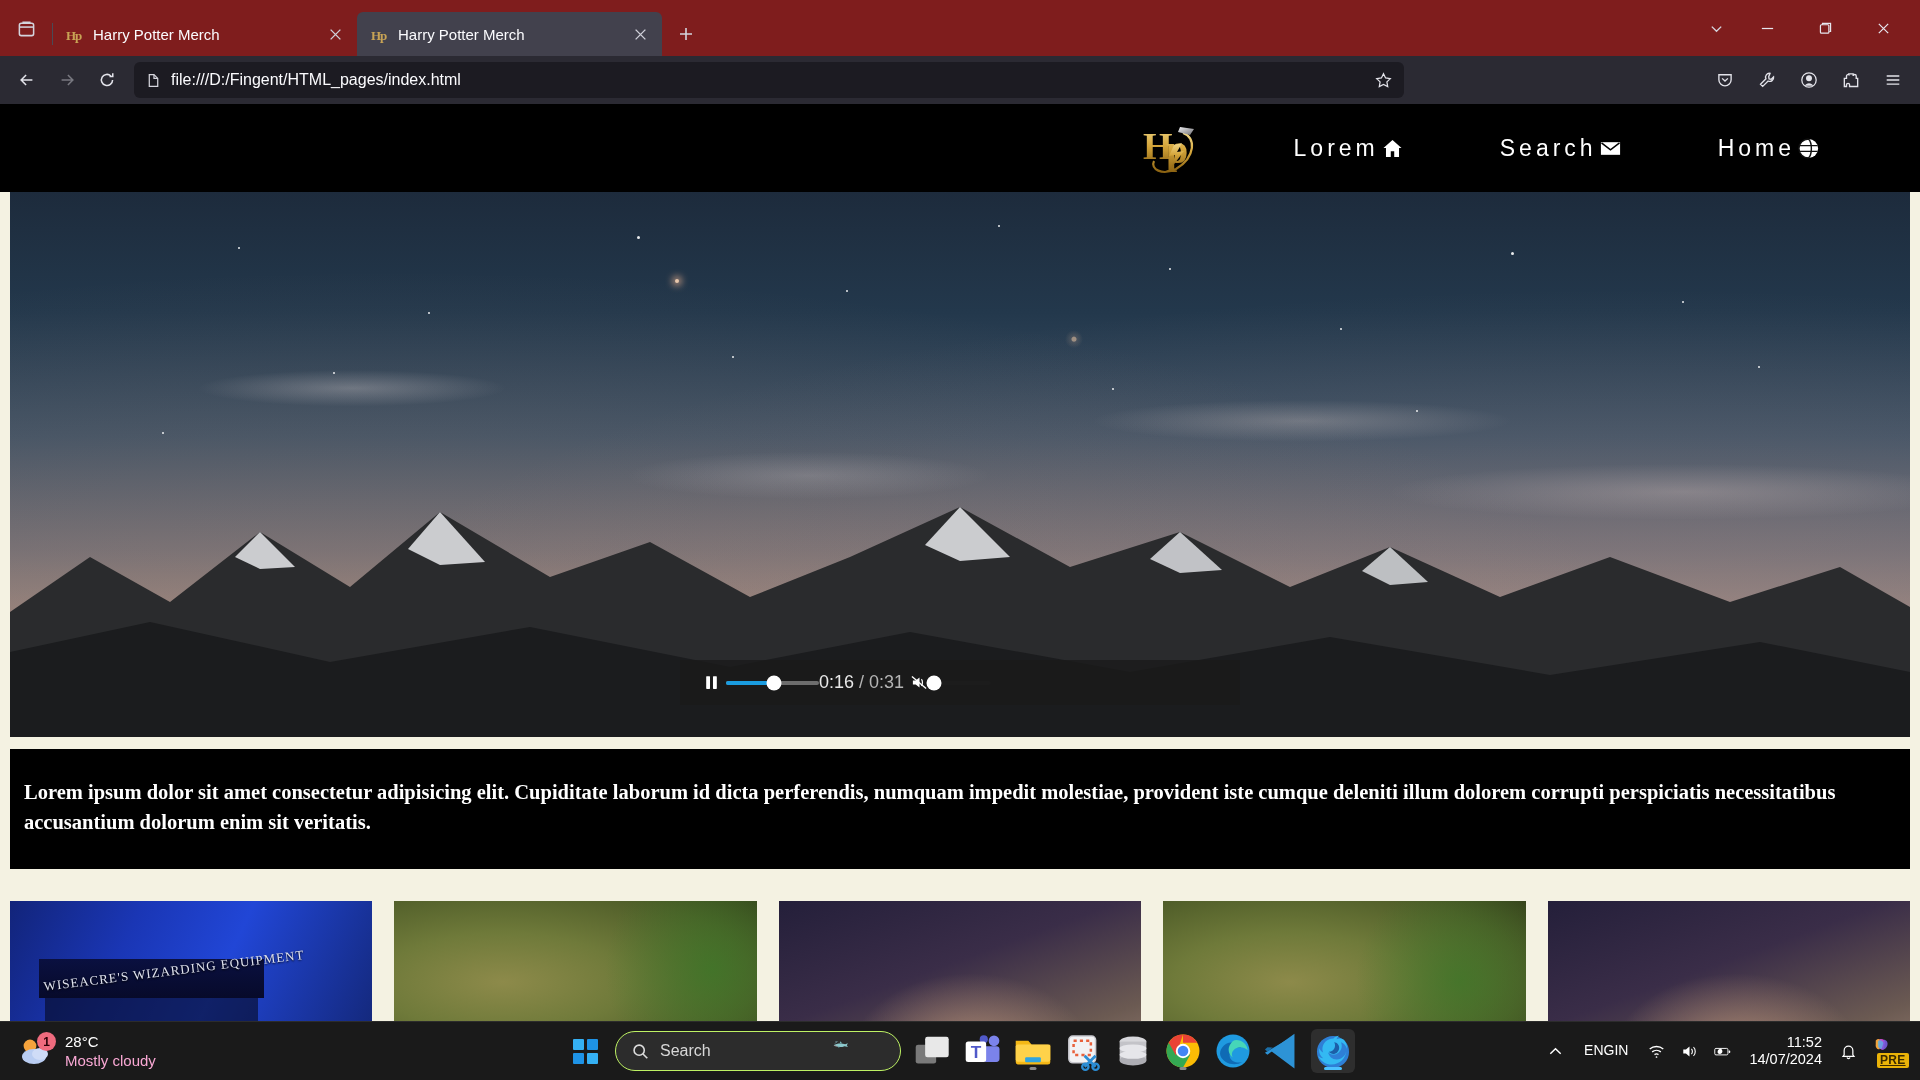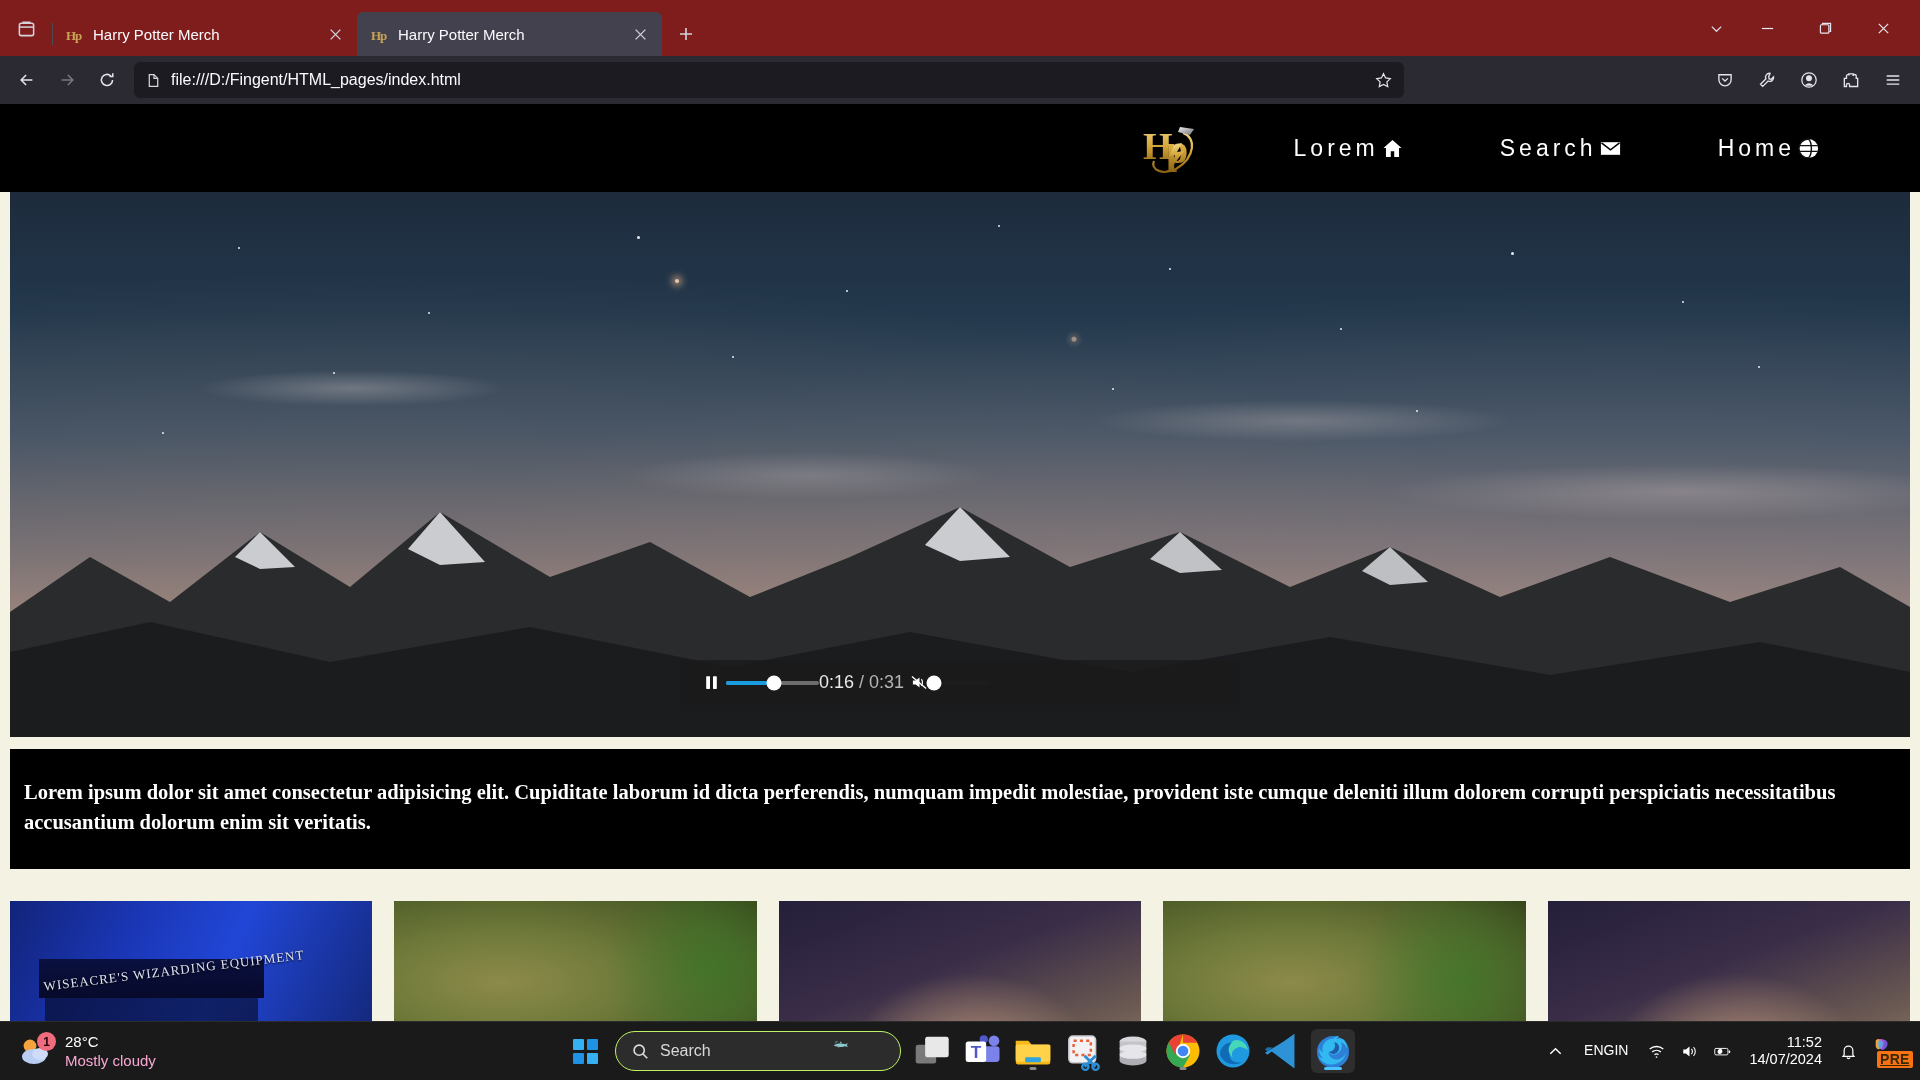--- a/index.html
+++ b/index.html
@@ -270,22 +270,22 @@
   .tb-app.active .dot { width: 18px; background:#4cc2ff; }
 
   .tb-right { margin-left:auto; display:flex; align-items:center; gap:0; padding-right: 8px; }
   .tr-item { display:flex; align-items:center; justify-content:center; height:44px; padding: 0 8px; border-radius:5px; }
   .tr-lang { flex-direction:row; line-height:1.12; color:#fff; font-size:14px; padding: 0 12px; }
   .tr-clock { flex-direction:column; line-height:1.2; color:#fff; font-size:14.5px; text-align:right; padding:0 10px; align-items:flex-end; }
   .tr-item svg { width:17px; height:17px; }
 
   .copilot { width:31px; height:31px; position:relative; }
   .copilot .pre {
-    position:absolute; left:4px; bottom:-1px; background:#f97316; color:#3a2a00;
-    font-size:14px; font-weight:bold; padding:0.5px 3px; border-radius:2px; letter-spacing:0.3px;text-decoration:underline;
+    position:absolute; left:4px; bottom:-1px; background:#eab308; color:#3a2a00;
+    font-size:12px; font-weight:bold; padding:0.5px 3px; border-radius:2px; letter-spacing:0.3px;text-decoration:underline;
   }
 </style>
 </head>
 <body>
 
 <div class="browser">
 
   <div class="tabstrip">
     <div class="tabs-list-btn">
       <svg viewBox="0 0 20 20" fill="none" stroke="#d4d4dd" stroke-width="1.6">

